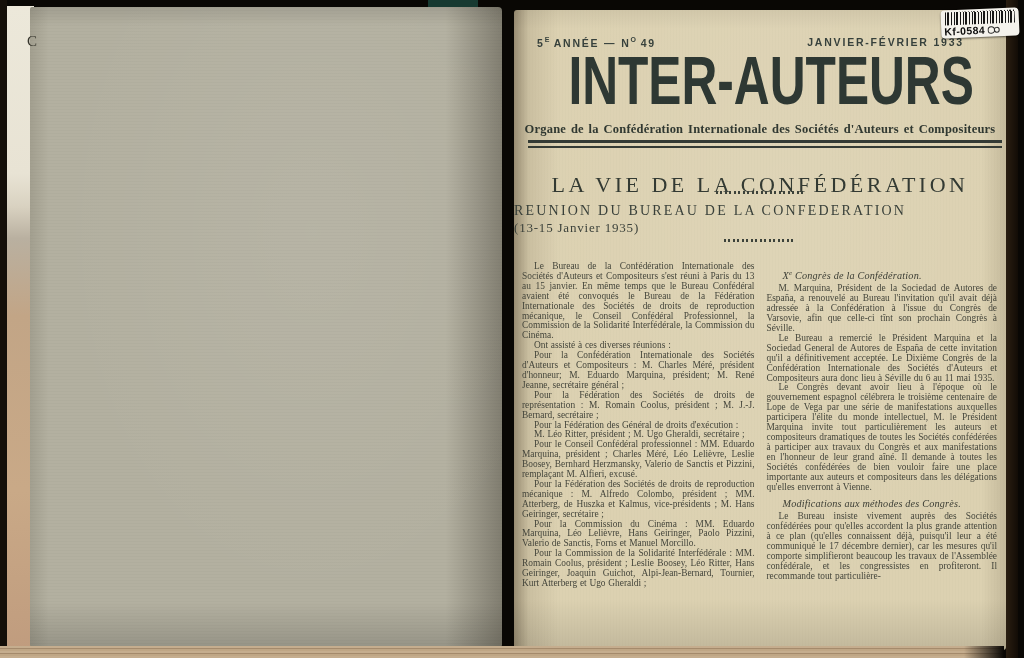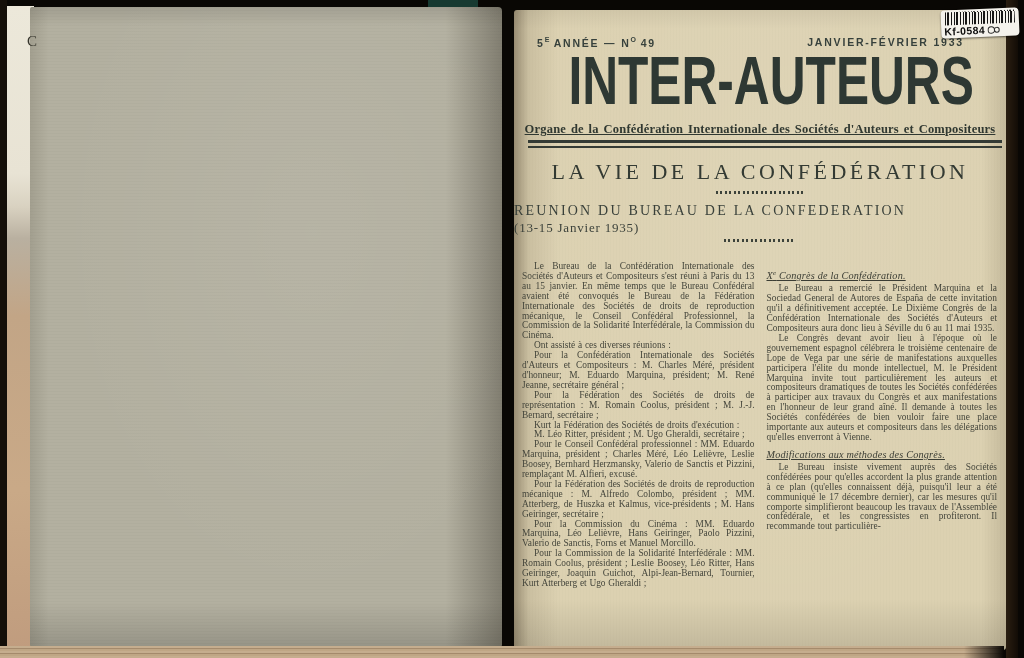--- a/index.html
+++ b/index.html
@@ -51,43 +51,43 @@
 
   
   .issue-line{position:absolute;left:23px;right:42px;top:26px;display:flex;justify-content:space-between;
     font:bold 10.5px "Liberation Sans","DejaVu Sans",sans-serif;letter-spacing:1.8px;color:#37413c;}
   .issue-line sup{font-size:7px;letter-spacing:0;}
 
   .masthead{position:absolute;left:50%;top:36px;margin:0;white-space:nowrap;
     font:bold 68px "Liberation Sans",sans-serif;line-height:68px;letter-spacing:0px;color:#2e3833;
     transform:translateX(-48%) scale(0.73,1.02);}
   .masthead-sub{position:absolute;left:0;right:0;top:112px;text-align:center;white-space:nowrap;
-    font:bold 12.5px "Liberation Serif",serif;letter-spacing:.2px;word-spacing:1.5px;color:#303831;text-decoration:underline;}
+    font:bold 12.5px "Liberation Serif",serif;letter-spacing:.2px;word-spacing:1.5px;color:#303831;}
   .double-rule{position:absolute;left:14px;right:4px;top:130px;height:3px;
     border-top:3px solid #343b35;border-bottom:2px solid #343b35;}
 
-  .section-title{position:absolute;left:0;right:0;top:146px;margin:3px;text-align:center;white-space:nowrap;
+  .section-title{position:absolute;left:0;right:0;top:146px;margin:16px;text-align:center;white-space:nowrap;
     font:400 22px "Liberation Serif",serif;letter-spacing:3.5px;color:#333a33;}
   .dotrule{position:absolute;left:50%;transform:translateX(-50%);height:3px;
     background:repeating-linear-gradient(90deg,#3c423a 0 2px,rgba(0,0,0,0) 2px 4.5px);}
   .dr1{top:181px;width:88px;}
   .dr2{top:229px;width:72px;}
   .sub-title{position:absolute;left:0;right:0;top:193px;margin:0;white-space:nowrap;
     font:400 14px "Liberation Serif",serif;letter-spacing:2.2px;color:#39403a;}
   .sub-date{position:absolute;left:0;right:0;top:210px;text-align:left;
     font:400 13px "Liberation Serif",serif;letter-spacing:.8px;color:#3c423b;}
 
   .cols{position:absolute;left:8px;top:252px;width:475px;height:380px;display:flex;gap:12px;overflow:hidden;}
   .col{width:235px;height:100%;overflow:hidden;}
   .col.c2{width:233px;}
   .col p{margin:0;text-indent:12px;text-align:justify;
     font:400 9.4px/9.9px "Liberation Serif",serif;color:#45463c;
     hyphens:auto;-webkit-hyphens:auto;word-spacing:.4px;}
-  .col h4{margin:6px 0 3px 0;font:italic 400 10.2px/11px "Liberation Serif",serif;color:#3b3d34;
-    letter-spacing:.2px;font-weight:400;text-decoration:underline;}
+  .col h4{margin:6px 0 3px 16px;font:italic 400 10.2px/11px "Liberation Serif",serif;color:#3b3d34;
+    letter-spacing:.2px;font-weight:400;}
   .col h4 sup{font-size:7px;}
 </style>
 </head>
 <body>
 
 <div class="photo">
 
   <div class="left-edge-dark"></div>
   <div class="under-strip"></div>
   <div class="teal-accent"></div>
@@ -112,29 +112,30 @@
     <h3 class="sub-title">REUNION DU BUREAU DE LA CONFEDERATION</h3>
     <div class="sub-date">(13-15 Janvier 1935)</div>
     <div class="dotrule dr2"></div>
 
     <div class="cols">
       <div class="col c1">
         <p>Le Bureau de la Confédération Internationale des Sociétés d'Auteurs et Compositeurs s'est réuni à Paris du 13 au 15 janvier. En même temps que le Bureau Confédéral avaient été convoqués le Bureau de la Fédération Internationale des Sociétés de droits de reproduction mécanique, le Conseil Confédéral Professionnel, la Commission de la Solidarité Interfédérale, la Commission du Cinéma.</p>
         <p>Ont assisté à ces diverses réunions :</p>
         <p>Pour la Confédération Internationale des Sociétés d'Auteurs et Compositeurs : M. Charles Méré, président d'honneur; M. Eduardo Marquina, président; M. René Jeanne, secrétaire général ;</p>
         <p>Pour la Fédération des Sociétés de droits de représentation : M. Romain Coolus, président ; M. J.-J. Bernard, secrétaire ;</p>
-        <p>Kurt la Fédération des Sociétés de droits d'exécution :</p>
+        <p>Pour la Fédération des Général de droits d'exécution :</p>
         <p>M. Léo Ritter, président ; M. Ugo Gheraldi, secrétaire ;</p>
         <p>Pour le Conseil Confédéral professionnel : MM. Eduardo Marquina, président ; Charles Méré, Léo Lelièvre, Leslie Boosey, Bernhard Herzmansky, Valerio de Sanctis et Pizzini, remplaçant M. Alfieri, excusé.</p>
         <p>Pour la Fédération des Sociétés de droits de reproduction mécanique : M. Alfredo Colombo, président ; MM. Atterberg, de Huszka et Kalmus, vice-présidents ; M. Hans Geiringer, secrétaire ;</p>
         <p>Pour la Commission du Cinéma : MM. Eduardo Marquina, Léo Lelièvre, Hans Geiringer, Paolo Pizzini, Valerio de Sanctis, Forns et Manuel Morcillo.</p>
         <p>Pour la Commission de la Solidarité Interfédérale : MM. Romain Coolus, président ; Leslie Boosey, Léo Ritter, Hans Geiringer, Joaquin Guichot, Alpi-Jean-Bernard, Tournier, Kurt Atterberg et Ugo Gheraldi ;</p>
       </div>
       <div class="col c2">
         <h4><span>X</span><sup>e</sup><span> Congrès de la Confédération.</span></h4>
+        <p>M. Marquina, Président de la Sociedad de Autores de España, a renouvelé au Bureau l'invitation qu'il avait déjà adressée à la Confédération à l'issue du Congrès de Varsovie, afin que celle-ci tînt son prochain Congrès à Séville.</p>
         <p>Le Bureau a remercié le Président Marquina et la Sociedad General de Autores de España de cette invitation qu'il a définitivement acceptée. Le Dixième Congrès de la Confédération Internationale des Sociétés d'Auteurs et Compositeurs aura donc lieu à Séville du 6 au 11 mai 1935.</p>
         <p>Le Congrès devant avoir lieu à l'époque où le gouvernement espagnol célébrera le troisième centenaire de Lope de Vega par une série de manifestations auxquelles participera l'élite du monde intellectuel, M. le Président Marquina invite tout particulièrement les auteurs et compositeurs dramatiques de toutes les Sociétés confédérées à participer aux travaux du Congrès et aux manifestations en l'honneur de leur grand aîné. Il demande à toutes les Sociétés confédérées de bien vouloir faire une place importante aux auteurs et compositeurs dans les délégations qu'elles enverront à Vienne.</p>
         <h4>Modifications aux méthodes des Congrès.</h4>
         <p>Le Bureau insiste vivement auprès des Sociétés confédérées pour qu'elles accordent la plus grande attention à ce plan (qu'elles connaissent déjà, puisqu'il leur a été communiqué le 17 décembre dernier), car les mesures qu'il comporte simplifieront beaucoup les travaux de l'Assemblée confédérale, et les congressistes en profiteront. Il recommande tout particulière-</p>
       </div>
     </div>
   </div>
 
   <div class="right-edge-dark"></div>
   <div class="bottom-edges"></div>

